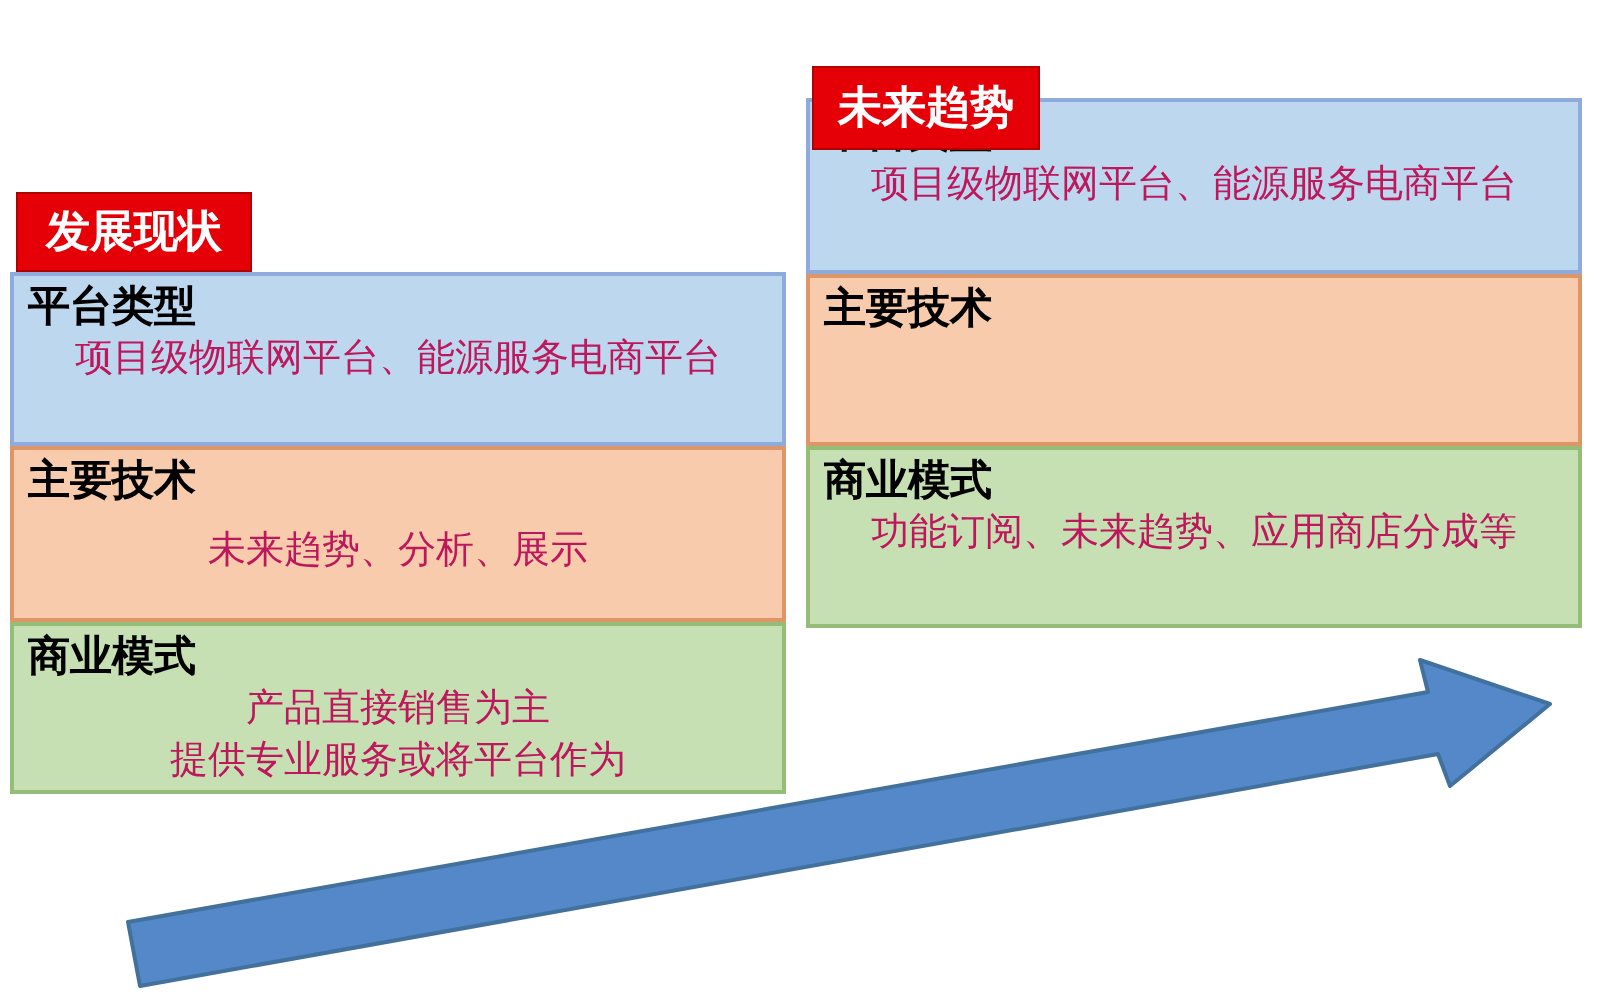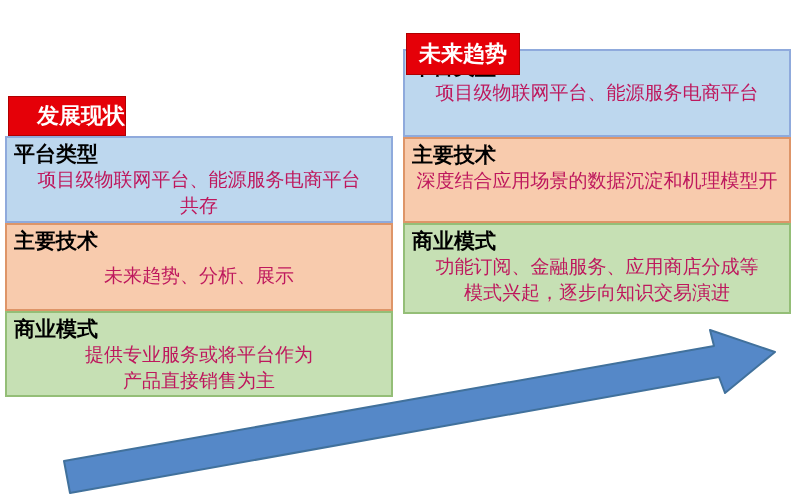--- a/index.html
+++ b/index.html
@@ -7,21 +7,21 @@
   .canvas{
     position:relative;width:800px;height:497px;background:#fff;overflow:hidden;
   }
   .arrow-svg{position:absolute;left:0;top:0;width:800px;height:497px;z-index:1;}
   .arrow-svg polygon{fill:var(--arrow-fill);stroke:var(--arrow-border);stroke-width:2;stroke-linejoin:round;}
   .tag{
     position:absolute;z-index:3;background:var(--red);color:#ffffff;
     font-weight:bold;font-size:22px;text-align:center;
     border:1px solid var(--red-border);box-sizing:border-box;
   }
-  .tag-left{left:8px;top:96px;width:118px;height:40px;line-height:38px;text-align:right;}
+  .tag-left{left:8px;top:96px;width:118px;height:40px;line-height:38px;}
   .tag-right{left:406px;top:7px;width:114px;height:42px;line-height:40px;margin-top:26px;}
   .box{
     position:absolute;z-index:2;box-sizing:border-box;border-width:2px;border-style:solid;
     padding:3px 7px 0 7px;color:#111;
   }
   .col-left{left:5px;width:388px;}
   .col-right{left:403px;width:388px;}
   .blue{background:var(--blue-fill);border-color:var(--blue-border);}
   .orange{background:var(--orange-fill);border-color:var(--orange-border);}
   .green{background:var(--green-fill);border-color:var(--green-border);}
@@ -36,56 +36,53 @@
   <svg class="arrow-svg" viewBox="0 0 800 497" xmlns="http://www.w3.org/2000/svg">
     <polygon points="64,461 714,346 710,330 775,352 725,393 719,377 70,493"></polygon>
   </svg>
 
   <div class="tag tag-left">发展现状</div>
 
   <div class="box col-left blue" style="top:136px;height:87px;">
     <div class="box-title">平台类型</div>
     <div class="box-body">
       <div>项目级物联网平台、能源服务电商平台</div>
-      <div>共存</div>
     </div>
   </div>
 
   <div class="box col-left orange" style="top:223px;height:88px;">
     <div class="box-title">主要技术</div>
     <div class="box-body" style="padding-top:9px;">
       <div>未来趋势、分析、展示</div>
     </div>
   </div>
 
   <div class="box col-left green" style="top:311px;height:86px;">
     <div class="box-title">商业模式</div>
     <div class="box-body">
+      <div>产品直接销售为主</div>
       <div>提供专业服务或将平台作为</div>
-      <div>产品直接销售为主</div>
     </div>
   </div>
 
   <div class="tag tag-right">未来趋势</div>
 
   <div class="box col-right blue" style="top:49px;height:88px;">
     <div class="box-title">平台类型</div>
     <div class="box-body">
       <div>项目级物联网平台、能源服务电商平台</div>
     </div>
   </div>
 
   <div class="box col-right orange" style="top:137px;height:86px;">
     <div class="box-title">主要技术</div>
     <div class="box-body">
-      <div>深度结合应用场景的数据沉淀和机理模型开</div>
     </div>
   </div>
 
   <div class="box col-right green" style="top:223px;height:91px;">
     <div class="box-title">商业模式</div>
     <div class="box-body">
-      <div>功能订阅、金融服务、应用商店分成等</div>
-      <div>模式兴起，逐步向知识交易演进</div>
+      <div>功能订阅、未来趋势、应用商店分成等</div>
     </div>
   </div>
 
 </div>
 
 </body></html>

